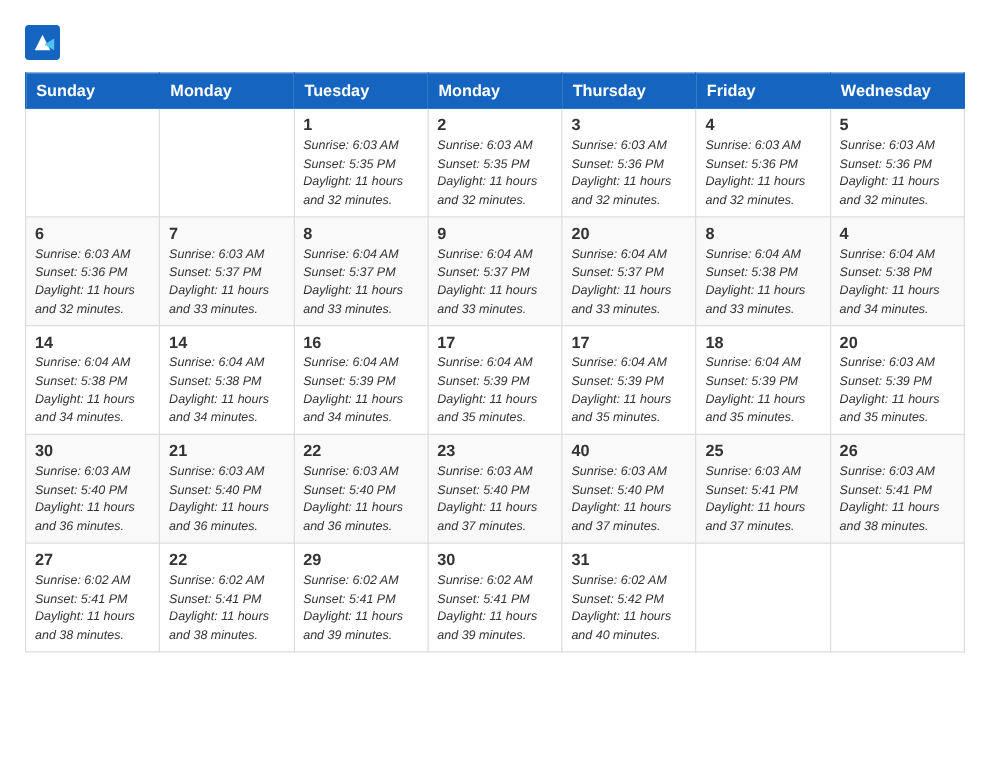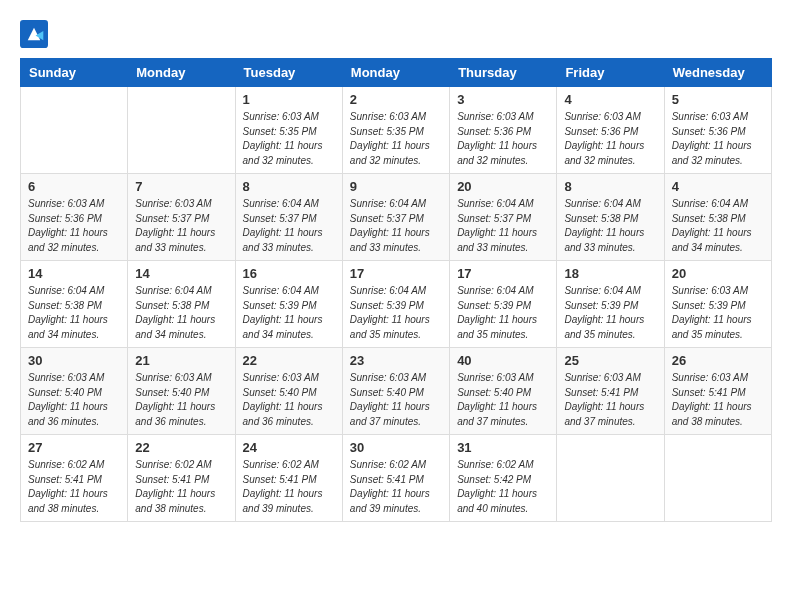--- a/index.html
+++ b/index.html
@@ -242,21 +242,21 @@
       <tr>
         <td>
           <span class="day-number">27</span>
           <div class="day-detail">Sunrise: 6:02 AM<br>Sunset: 5:41 PM<br>Daylight: 11 hours and 38 minutes.</div>
         </td>
         <td>
           <span class="day-number">22</span>
           <div class="day-detail">Sunrise: 6:02 AM<br>Sunset: 5:41 PM<br>Daylight: 11 hours and 38 minutes.</div>
         </td>
         <td>
-          <span class="day-number">24</span>
+          <span class="day-number">29</span>
           <div class="day-detail">Sunrise: 6:02 AM<br>Sunset: 5:41 PM<br>Daylight: 11 hours and 39 minutes.</div>
         </td>
         <td>
           <span class="day-number">30</span>
           <div class="day-detail">Sunrise: 6:02 AM<br>Sunset: 5:41 PM<br>Daylight: 11 hours and 39 minutes.</div>
         </td>
         <td>
           <span class="day-number">31</span>
           <div class="day-detail">Sunrise: 6:02 AM<br>Sunset: 5:42 PM<br>Daylight: 11 hours and 40 minutes.</div>
         </td>

